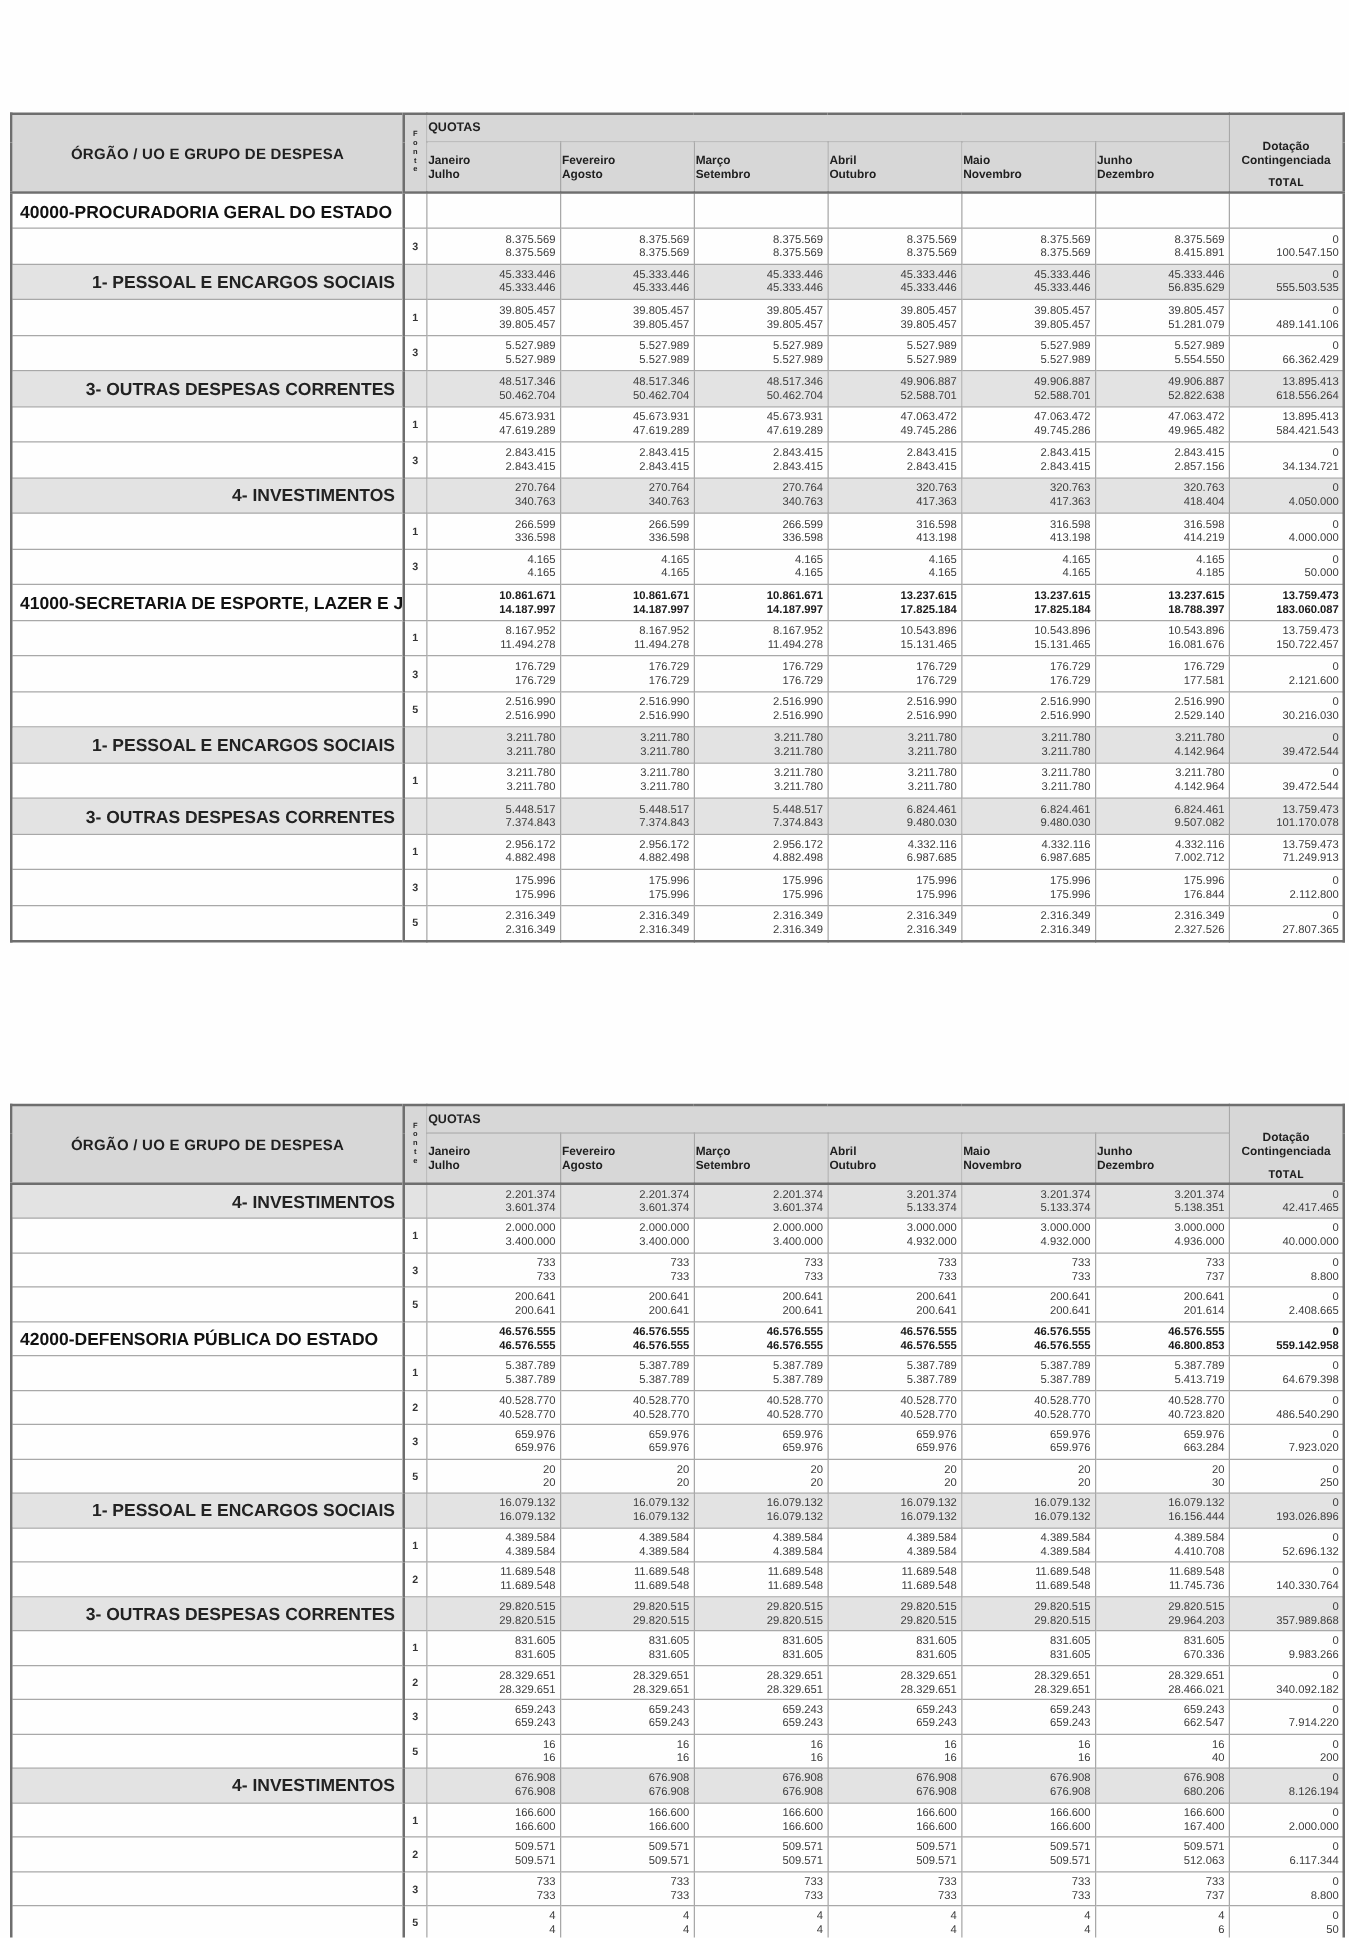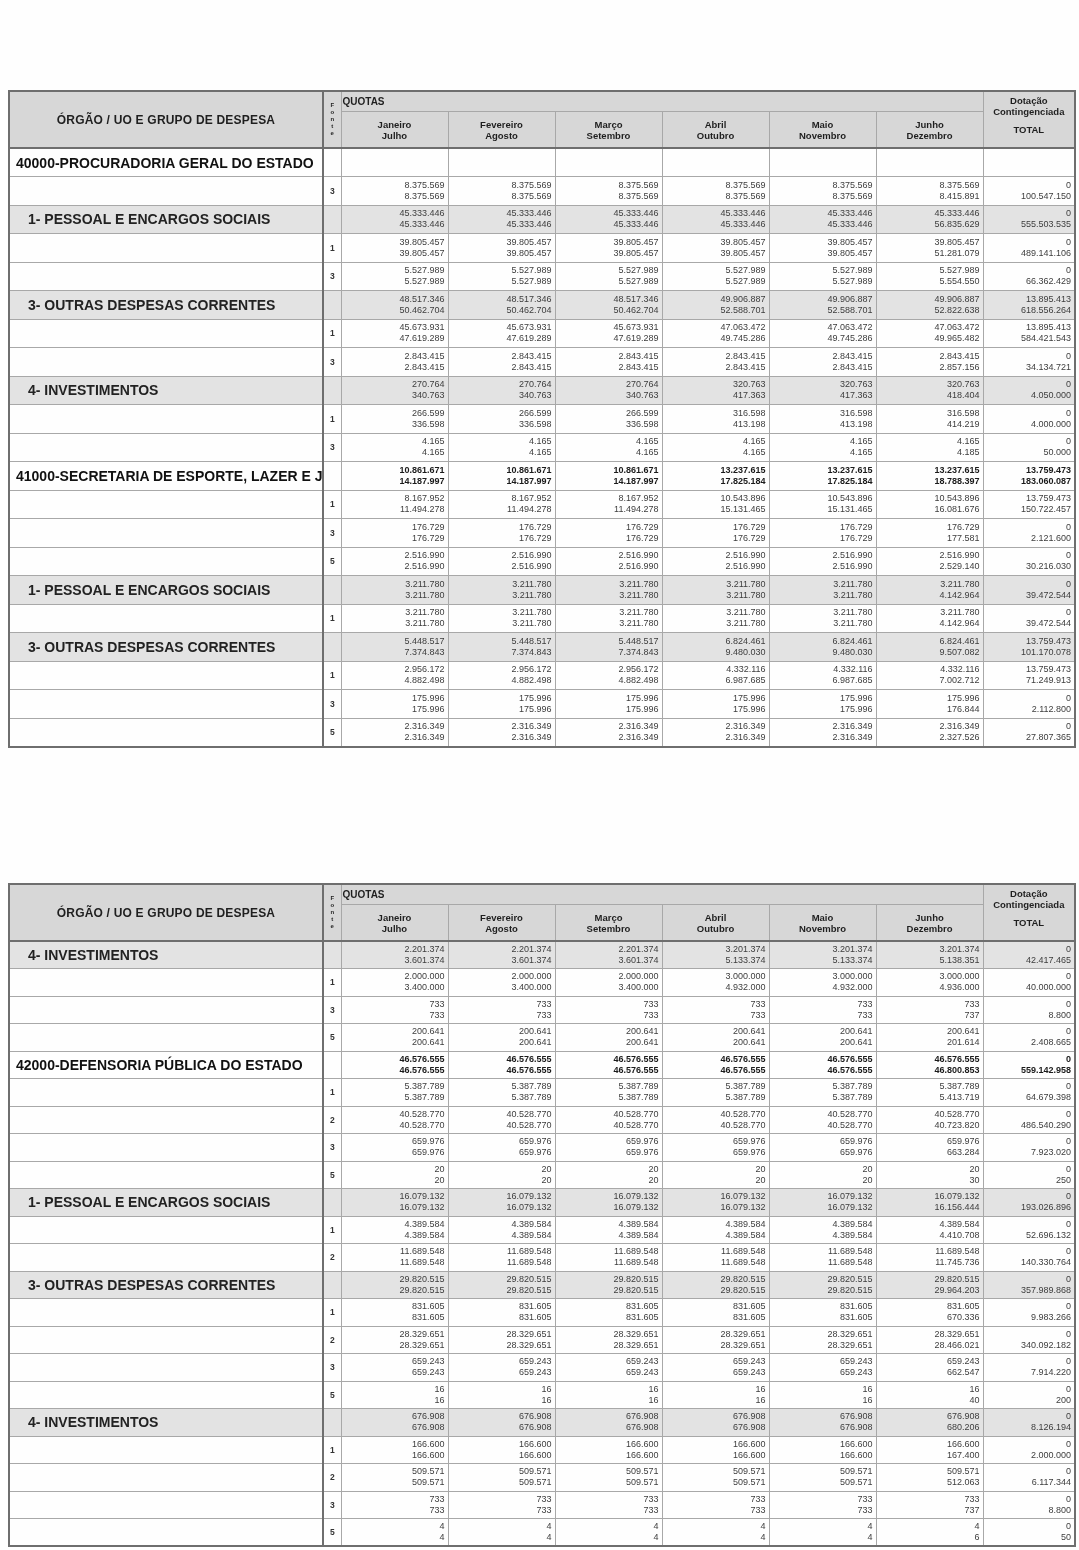--- a/index.html
+++ b/index.html
@@ -17,38 +17,38 @@
   }
   table.budget th, table.budget td{border:1px solid var(--border);overflow:hidden;}
   thead{border-bottom:2px solid var(--strong-border);}
   thead th{background:var(--header-bg);color:#1f1f1f;font-weight:bold;}
   .name-h{text-align:center;padding:4px 20px;font-size:12px;letter-spacing:.2px;}
   .fonte-h{
     font-size:6px;line-height:7px;text-align:center;padding:2px 0;
     border-left:2px solid var(--strong-border)!important;
   }
   .quotas-h{font-size:10px;height:17px;text-align:left;}
-  .month-h{font-size:9.5px;line-height:11px;height:33px;text-align:center;}
-  .dot-h{font-size:9.5px;line-height:11px;text-align:center;vertical-align:top;padding-top:3px;}
-  .dot-h .total-lbl{margin-top:7px;}
+  .month-h{font-size:9.5px;line-height:11px;height:33px;text-align:left;}
+  .dot-h{font-size:9.5px;line-height:11px;text-align:center;vertical-align:top;padding-top:20px;}
+  .dot-h .total-lbl{margin-top:7px;font-family:Liberation Mono, monospace;}
   tbody tr{height:28.5px;}
   #t1 tbody tr{height:27.5px;}
   tbody td{font-size:9px;color:var(--num-text);}
   .name-c{
     text-align:left;padding:2px 6px;font-weight:bold;color:#222;
     font-size:14px;white-space:nowrap;
   }
   .fonte-c{
     text-align:center;font-size:8.5px;font-weight:bold;color:#333;
     border-left:2px solid var(--strong-border)!important;
   }
   .num-c{text-align:right;padding:1px 3px;line-height:11px;}
   .num-c div{height:11px;}
   .row-group td{background:var(--group-bg);}
-  .row-group .name-c{padding-left:18px;}
+  .row-group .name-c{padding-left:18px;text-align:right;}
   .row-org .name-c{color:#111;}
   .row-org .num-c{font-weight:bold;color:#1a1a1a;margin-left:20px;}
 </style>
 </head>
 <body style="--header-bg: #d7d7d7; --group-bg: #e3e3e3; --border: #a8a8a8; --strong-border: #6e6e6e; --num-text: #3d3d3d;">
 
 <div id="t0" class="table-wrap">
     <table class="budget">
       <colgroup>
         <col style="width:314px">

